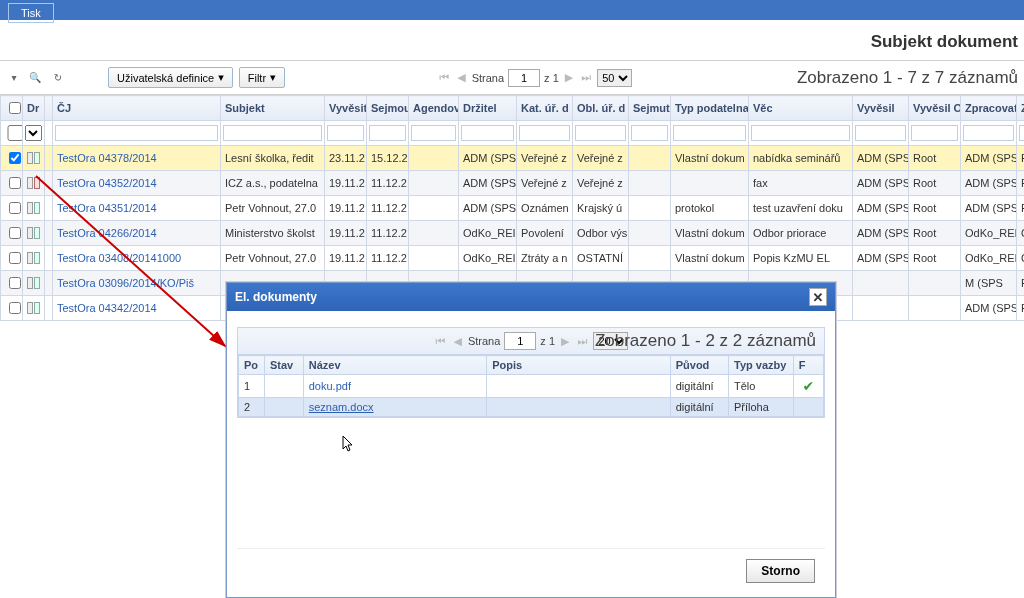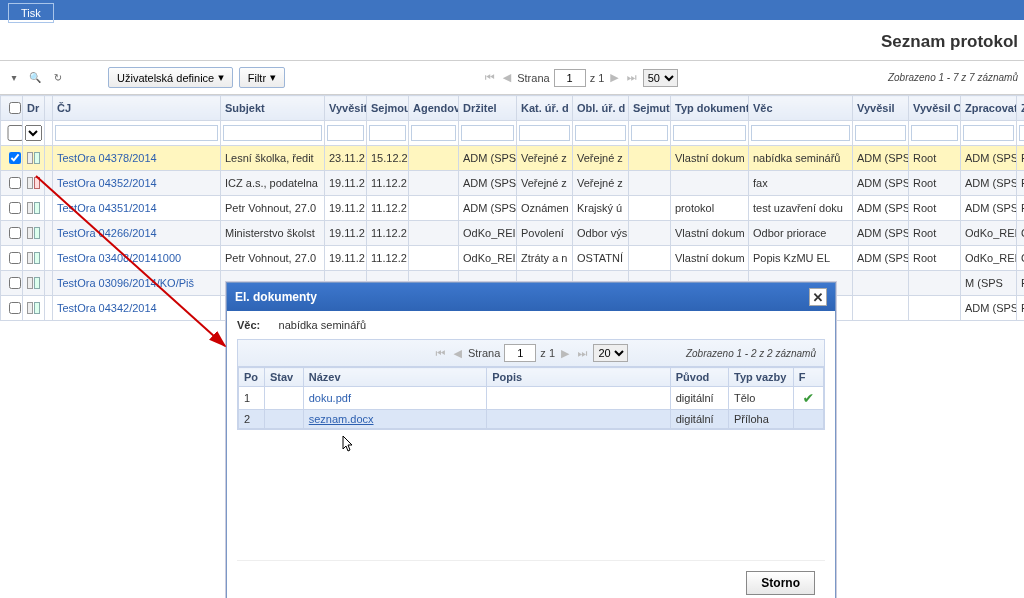--- a/index.html
+++ b/index.html
@@ -56,21 +56,21 @@
     cursor: pointer;
     display:inline-flex; align-items:center; gap:4px;
   }
   .toolbar .spacer { flex:1; }
   .pager {
     display:flex; align-items:center; gap:4px; font-size:11px; color:#444;
   }
   .pager .pgbtn { color:#bbb; cursor:pointer; padding:0 2px; }
   .pager input.pagenum { width:32px; height:18px; text-align:center; border:1px solid #aaa; font-size:11px;}
   .pager select { height:18px; font-size:11px; border:1px solid #aaa; }
-  .records-info { font-size:10px; color:#444; margin-left:12px; white-space:nowrap;font-style:italic; }
+  .records-info { font-size:17px; color:#444; margin-left:12px; white-space:nowrap; }
 
   table.grid {
     border-collapse: collapse;
     width: 100%;
     table-layout: fixed;
   }
   table.grid th, table.grid td {
     border: 1px solid #d0d8e6;
     padding: 3px 4px;
     font-size: 11px;
@@ -165,21 +165,21 @@
     position:absolute; left:339px; top:435px; pointer-events:none;
   }
 </style>
 </head>
 <body>
 
 <div class="topbar">
   <button class="btn">Tisk</button>
 </div>
 
-<div class="title-area">Seznam protokol</div>
+<div class="title-area">Subjekt dokument</div>
 
 <div class="toolbar">
   <span class="iconbtn">▾</span>
   <span class="iconbtn">🔍</span>
   <span class="iconbtn">↻</span>
   <span style="width:30px;"></span>
   <button class="ddbtn">
     <span>Uživatelská definice</span>
       <span>▾</span>
   </button>
@@ -230,21 +230,21 @@
         <th></th>
         <th>ČJ</th>
         <th>Subjekt</th>
         <th>Vyvěsit</th>
         <th>Sejmou</th>
         <th>Agendové</th>
         <th>Držitel</th>
         <th>Kat. úř. d</th>
         <th>Obl. úř. d</th>
         <th>Sejmut</th>
-        <th>Typ dokument</th>
+        <th>Typ podatelna</th>
         <th>Věc</th>
         <th>Vyvěsil</th>
         <th>Vyvěsil O.</th>
         <th>Zpracovat</th>
         <th>Zpracova</th>
       </tr>
     <tr class="filterrow" id="filter-row">
         <td><input type="checkbox" class="chk" style=""></td>
         <td><select style="width: 100%; height: 16px;"></select></td>
         <td></td>
@@ -444,21 +444,20 @@
     </tbody>
 </table>
 
 <div class="dialog">
   <div class="dialog-hdr">
     <span>El. dokumenty</span>
     <span class="closebtn">✕</span>
   </div>
   <div class="dialog-body">
     <div class="meta">
-      <div><b>Věc:</b>&nbsp;&nbsp;&nbsp;&nbsp;&nbsp;&nbsp;<span>nabídka seminářů</span></div>
     </div>
     <div class="subgrid-wrap">
       <div class="subgrid-toolbar">
         <div class="pager">
           <span class="pgbtn">⏮</span>
           <span class="pgbtn">◀</span>
           <span>Strana</span>
           <input class="pagenum" value="1" style="">
           <span>z 1</span>
           <span class="pgbtn">▶</span>

